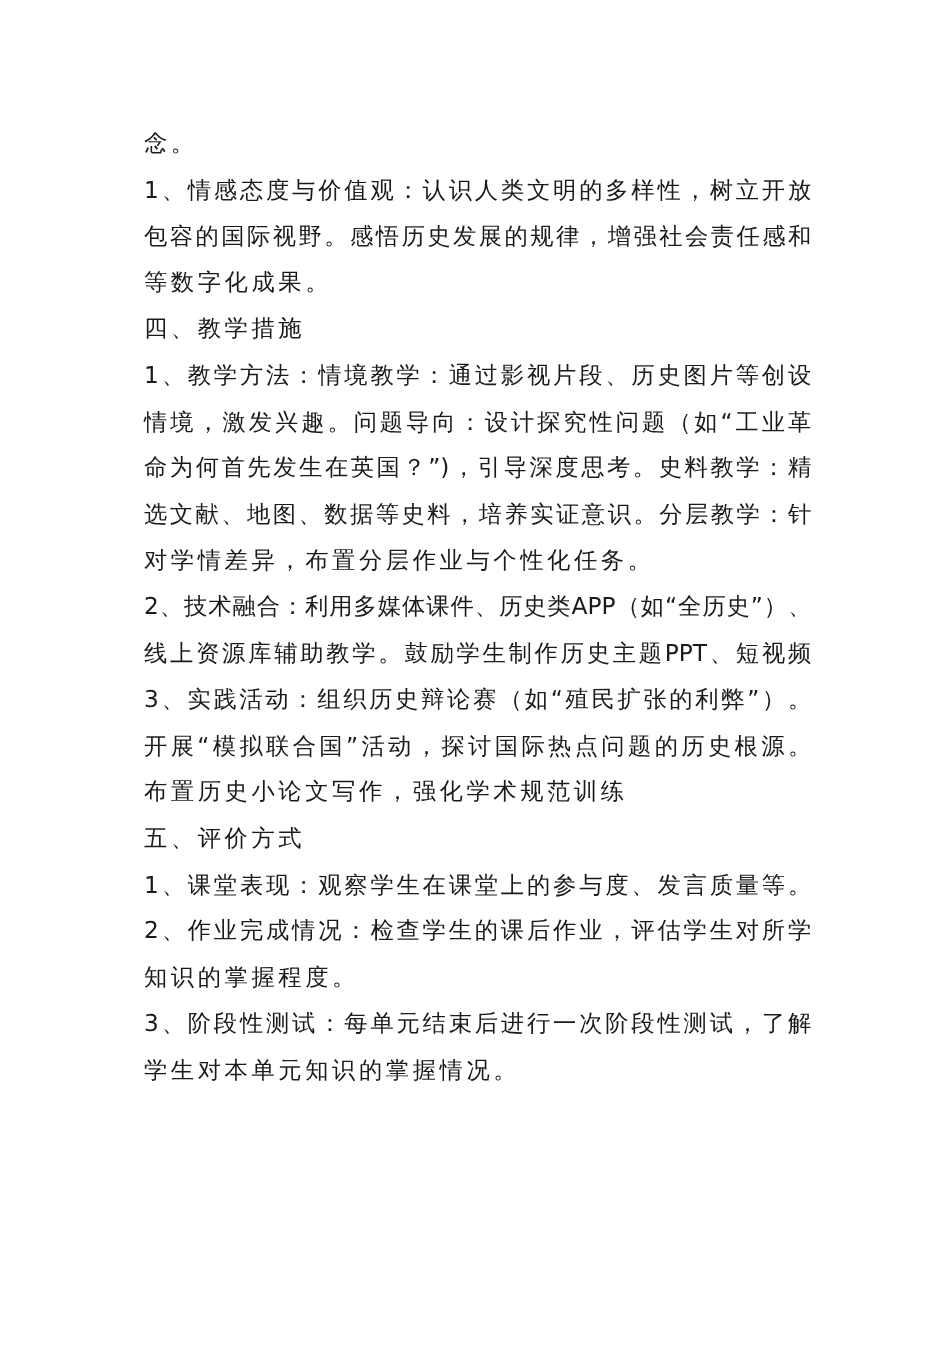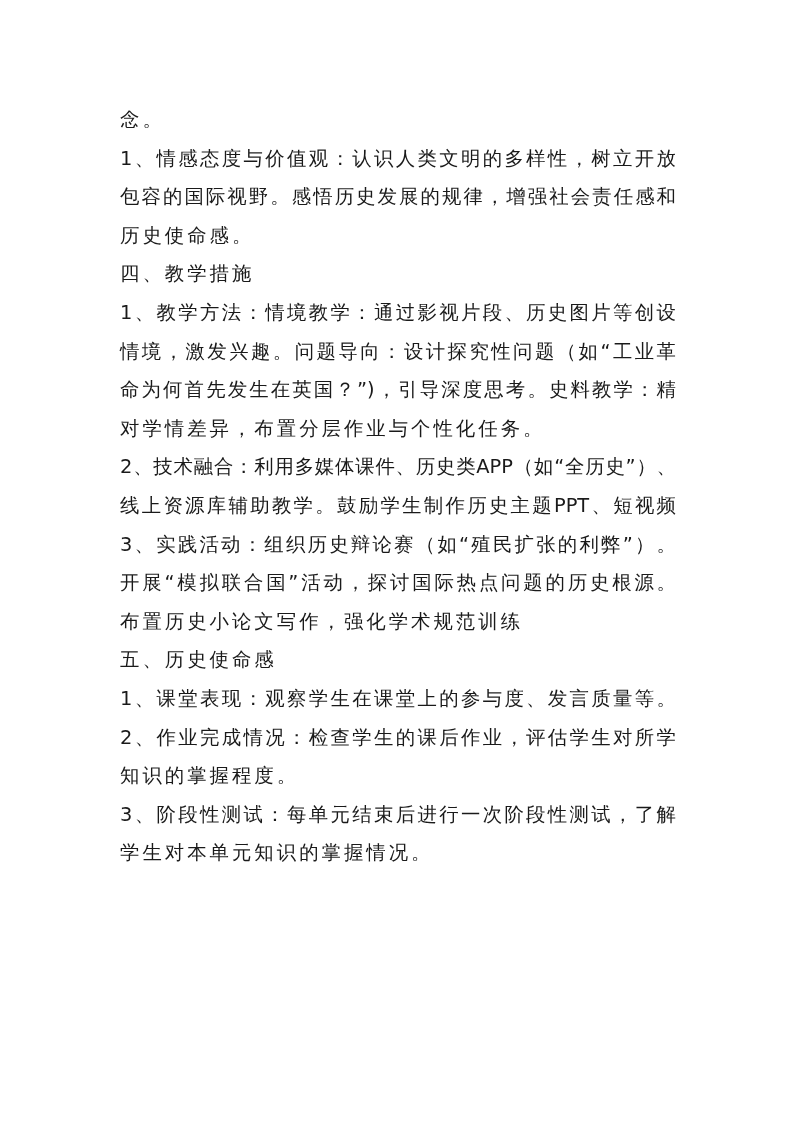--- a/index.html
+++ b/index.html
@@ -36,30 +36,31 @@
     letter-spacing: 3px;
   }
 </style>
 </head>
 <body>
 
 <div class="page">
   <div class="line free">念。</div>
   <div class="line">1、情感态度与价值观：认识人类文明的多样性，树立开放</div>
   <div class="line">包容的国际视野。感悟历史发展的规律，增强社会责任感和</div>
-  <div class="line free">历史使命感。</div>
+  <div class="line free">等数字化成果。</div>
   <div class="line free">四、教学措施</div>
   <div class="line">1、教学方法：情境教学：通过影视片段、历史图片等创设</div>
   <div class="line">情境，激发兴趣。问题导向：设计探究性问题（如“工业革</div>
   <div class="line">命为何首先发生在英国？”)，引导深度思考。史料教学：精</div>
+  <div class="line">选文献、地图、数据等史料，培养实证意识。分层教学：针</div>
   <div class="line free">对学情差异，布置分层作业与个性化任务。</div>
   <div class="line">2、技术融合：利用多媒体课件、历史类APP（如“全历史”）、</div>
   <div class="line">线上资源库辅助教学。鼓励学生制作历史主题PPT、短视频</div>
   <div class="line">3、实践活动：组织历史辩论赛（如“殖民扩张的利弊”）。</div>
   <div class="line">开展“模拟联合国”活动，探讨国际热点问题的历史根源。</div>
   <div class="line free">布置历史小论文写作，强化学术规范训练</div>
-  <div class="line free">五、历史使命感</div>
+  <div class="line free">五、评价方式</div>
   <div class="line">1、课堂表现：观察学生在课堂上的参与度、发言质量等。</div>
   <div class="line">2、作业完成情况：检查学生的课后作业，评估学生对所学</div>
   <div class="line free">知识的掌握程度。</div>
   <div class="line">3、阶段性测试：每单元结束后进行一次阶段性测试，了解</div>
   <div class="line free">学生对本单元知识的掌握情况。</div>
 </div>
 
 </body></html>

